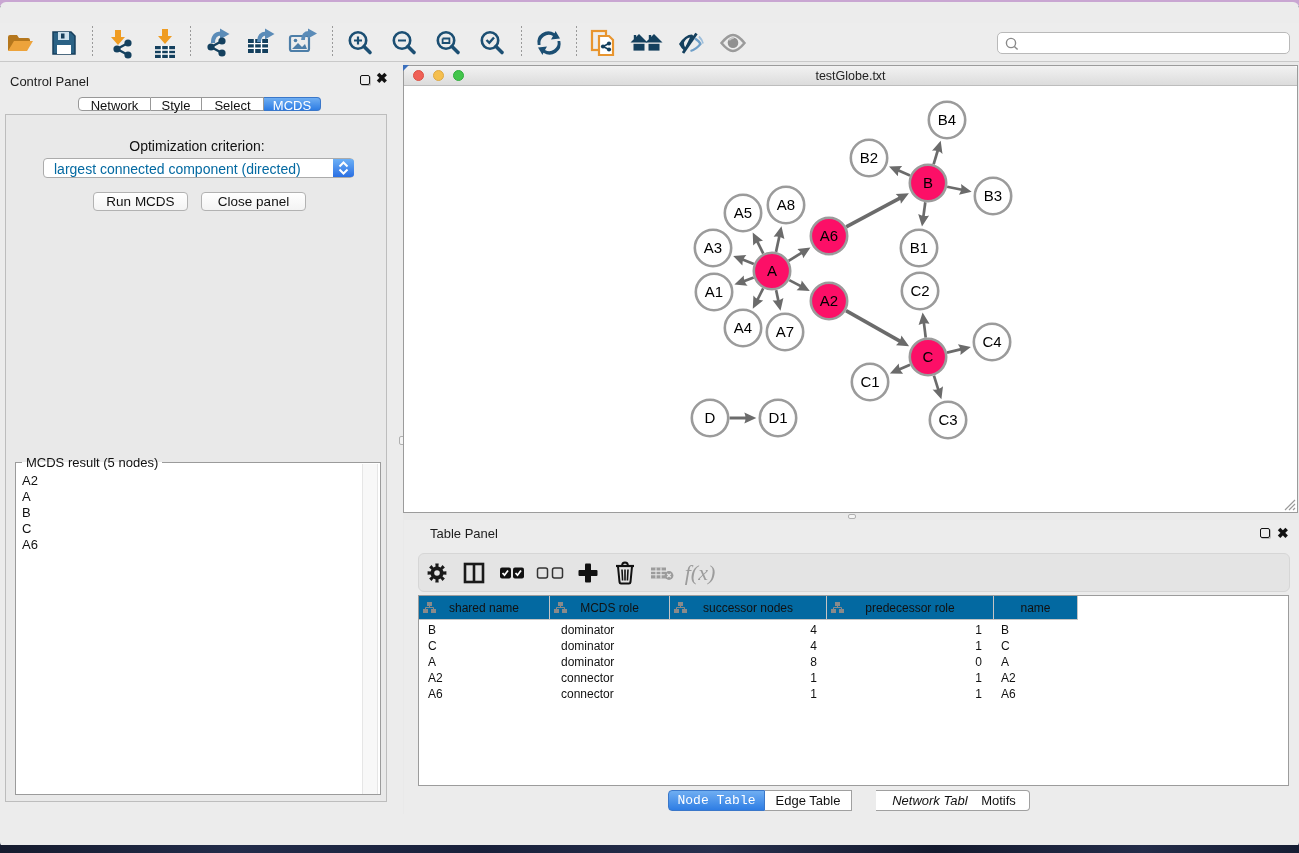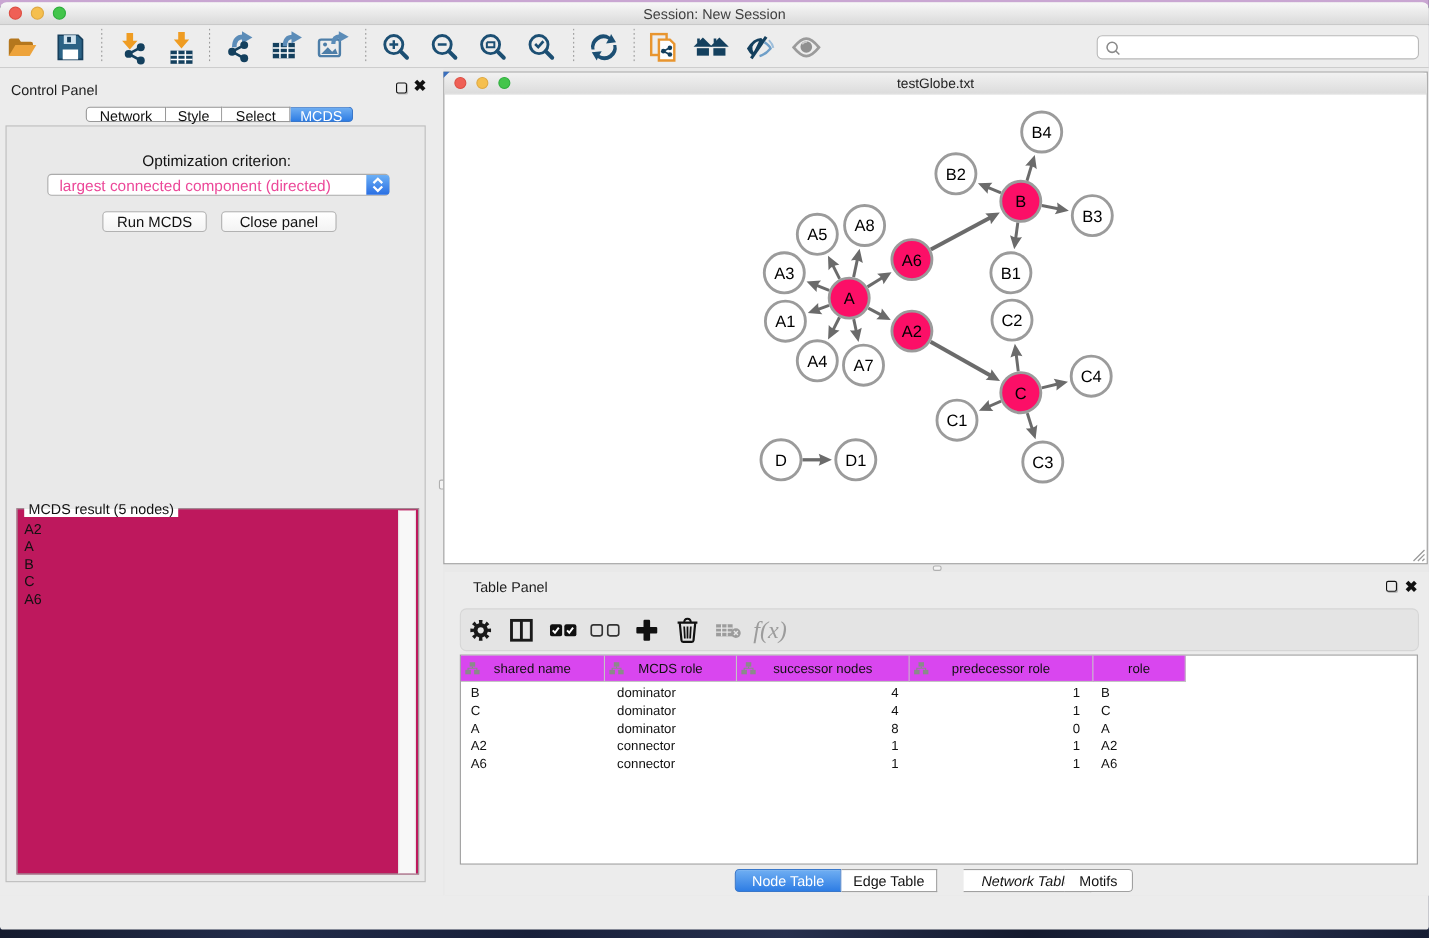--- a/index.html
+++ b/index.html
@@ -27,64 +27,58 @@
 #cpanel { left:0; top:0; width:391px; height:752px; background:#ececec; }
 #cpanel .hdr { left:10px; top:12px; font-size:13px; color:#1d1d1d; }
 .winbtn-sq { width:10px; height:10px; border:1.8px solid #111; border-radius:2px; background:transparent; box-shadow:1px 1px 0 #bbb; }
 #cptabs { top:35px; left:78px; height:18px; }
 .cptab { float:left; height:14px; border:1px solid #989898; border-left:none; background:#fff; font-size:13px; color:#111; text-align:center; line-height:16px; }
 .cptab.first { border-left:1px solid #989898; border-radius:4px 0 0 4px; }
 .cptab.sel { background:linear-gradient(#6faef2,#2e7de4); color:#fff; border-color:#3a77c9; border-radius:0 4px 4px 0; }
 #cpbody { left:5px; top:52px; width:382px; height:688px; background:#e9e9e9; border:1px solid #bdbdbd; }
 #optlabel { left:0; top:23px; width:382px; text-align:center; font-size:14px; color:#111; }
 #dropdown { left:37px; top:43px; width:311px; height:20px; background:#fff; border:1px solid #ababab; border-radius:4px; }
-#dropdown .txt { left:10px; top:2px; font-size:14px; color:#ec4899; }
+#dropdown .txt { left:10px; top:2px; font-size:14px; color:#0369a1; }
 #dropdown .step { top:0; width:21px; height:18px; border-radius:0 3px 3px 0; background:linear-gradient(#6cb0f6,#2a6fe3); }
 #btnrow { left:0; top:77px; width:382px; height:19px; }
 .pbtn { height:19px; background:linear-gradient(#ffffff,#f3f3f3); border:1px solid #b2b2b2; border-radius:4px; font-size:13.5px; color:#111; text-align:center; line-height:17px; }
-#fieldset { left:9px; top:347px; width:366px; height:333px; border:1px solid #9b9b9b; background:#be185d; }
+#fieldset { left:9px; top:347px; width:366px; height:333px; border:1px solid #9b9b9b; background:#ffffff; }
 #fieldset .legend { left:6px; top:-8px; font-size:13.5px; background:linear-gradient(#e9e9e9 50%,#ffffff 50%); padding:0 4px; font-size:13px; color:#111; }
 #fieldset .sb { right:2px; top:1px; width:16px; height:330px; background:#f8f8f8; border-left:1px solid #e6e6e6; border-right:1px solid #e6e6e6;}
 #fieldset .items { left:6px; top:10px; font-size:13px; color:#111; line-height:16px; }
 
 #rpane { left:403px; top:0; width:896px; height:752px; background:#e9e9e9; }
 
 #netwin { left:0px; top:3px; width:895px; height:448px; background:#fff; border:1px solid #9b9b9b;padding-left:36px; }
 #nettitle { left:0; top:0; width:893px; height:20px; background:linear-gradient(#f2f2f2,#dcdcdc); border-bottom:1px solid #bdbdbd; border-radius:4px 4px 0 0; }
 #nettitle .title { width:100%; text-align:center; font-size:12.5px; color:#222; line-height:20px; }
 .tl2 { border-radius:50%; top:3.5px; width:11px; height:11px; }
 
 #tpanel { left:1px; top:458px; width:895px; height:294px; background:#ececec; }
 #tpanel .hdr { left:26px; top:6px; font-size:13px; color:#1d1d1d; }
 #ttoolbar { left:14px; top:33px; width:872px; height:39px; background:#e4e4e4; border:1px solid #d6d6d6; border-radius:6px; }
 #ttable { left:14px; top:75px; width:871px; height:191px; background:#fff; border:1px solid #9c9c9c; }
-.thcell { top:0; height:24px; background:#d946ef; border-right:1px solid #c4c4c4; border-bottom:1px solid #c4c4c4; font-size:12px; color:#111; }
+.thcell { top:0; height:24px; background:#0369a1; border-right:1px solid #c4c4c4; border-bottom:1px solid #c4c4c4; font-size:12px; color:#111; }
 .thcell .lbl { width:100%; text-align:center; line-height:24px; }
 .trow { font-size:12px; color:#111; line-height:16px; }
 #ttabs { left:0px; top:270px; width:895px; height:21px; text-align:center; }
 .ttab { height:21px; border:1px solid #a0a0a0; border-left:none; background:#fff; font-size:13px; color:#111; line-height:19px; text-align:center; }
-.ttab.first { border-left:1px solid #a0a0a0; border-radius:4px 0 0 4px; }
+.ttab.first { border-left:1px solid #a0a0a0; border-radius:4px 0 0 4px;font-family:Liberation Mono, monospace; }
 .ttab.last { border-radius:0 4px 4px 0; }
 .ttab.sel { background:linear-gradient(#6faef2,#2e7de4); color:#fff; border-color:#3a77c9; }
 
 #statusbar { left:0; top:812px; width:1299px; height:32px; background:#ececec; border-top:1px solid #c2c2c2; }
 #listbtn { left:10px; top:7px; width:28px; height:24px; background:#fcfcfc; border:1px solid #a9a9a9; border-radius:3px; }
 #membtn { left:1214px; top:7px; width:75px; height:23px; background:#f8f8f8; border:1px solid #9e9e9e; border-radius:2px; font-size:12.5px; color:#111; }
 #deskBottom { left:0; top:845px; width:1299px; height:8px; background:linear-gradient(90deg,#151b2e,#222c4a 18%,#18203a 37%,#27304e 55%,#141a2e 72%,#232c49 88%,#161d33); }
 </style>
 </head>
 <body>
 <div class="abs" id="deskTop"></div>
 <div class="abs" id="app">
-  <div class="abs" id="titlebar">
-    <div class="abs tl r" style="left:8px;"></div>
-    <div class="abs tl y" style="left:28px;"></div>
-    <div class="abs tl g" style="left:48px;"></div>
-    <div class="title">Session: New Session</div>
-  </div>
   <div class="abs" id="toolbar">
     <div class="abs tsep" style="left:92px;"></div>
     <div class="abs tsep" style="left:190px;"></div>
     <div class="abs tsep" style="left:332px;"></div>
     <div class="abs tsep" style="left:521px;"></div>
     <div class="abs tsep" style="left:576px;"></div>
     <svg class="abs" style="left:0;top:1px;" width="990" height="39" viewBox="0 0 990 39">
 
       <g transform="translate(20,19)">
         <path d="M-12,8 L-12,-6 Q-12,-8 -10,-8 L-3,-8 L-1,-5 L8,-5 Q10,-5 10,-3 L10,-1 L-4,-1 Z" fill="#b5771d"></path>
@@ -401,21 +395,21 @@
           <div class="abs thcell" style="left:131px; width:120px;">
               <div class="lbl">MCDS role</div>
             </div>
           <div class="abs thcell" style="left:251px; width:157px;">
               <div class="lbl">successor nodes</div>
             </div>
           <div class="abs thcell" style="left:408px; width:167px;">
               <div class="lbl">predecessor role</div>
             </div>
           <div class="abs thcell" style="left:575px; width:84px;">
-              <div class="lbl">role</div>
+              <div class="lbl">name</div>
             </div>
           <svg class="abs" style="left:0;top:0;" width="660" height="24" viewBox="0 0 660 24" fill="#8a8a8a">
             <g id="hier">
                 <rect x="8" y="6" width="5" height="4"></rect>
                 <rect x="4" y="13" width="5" height="4"></rect>
                 <rect x="12" y="13" width="5" height="4"></rect>
                 <path d="M10.5,10 L10.5,12 M6.5,13 L6.5,11.5 L14.5,11.5 L14.5,13" stroke="#8a8a8a" fill="none"></path>
               </g>
             <use href="#hier" x="131"></use>
             <use href="#hier" x="251"></use>

